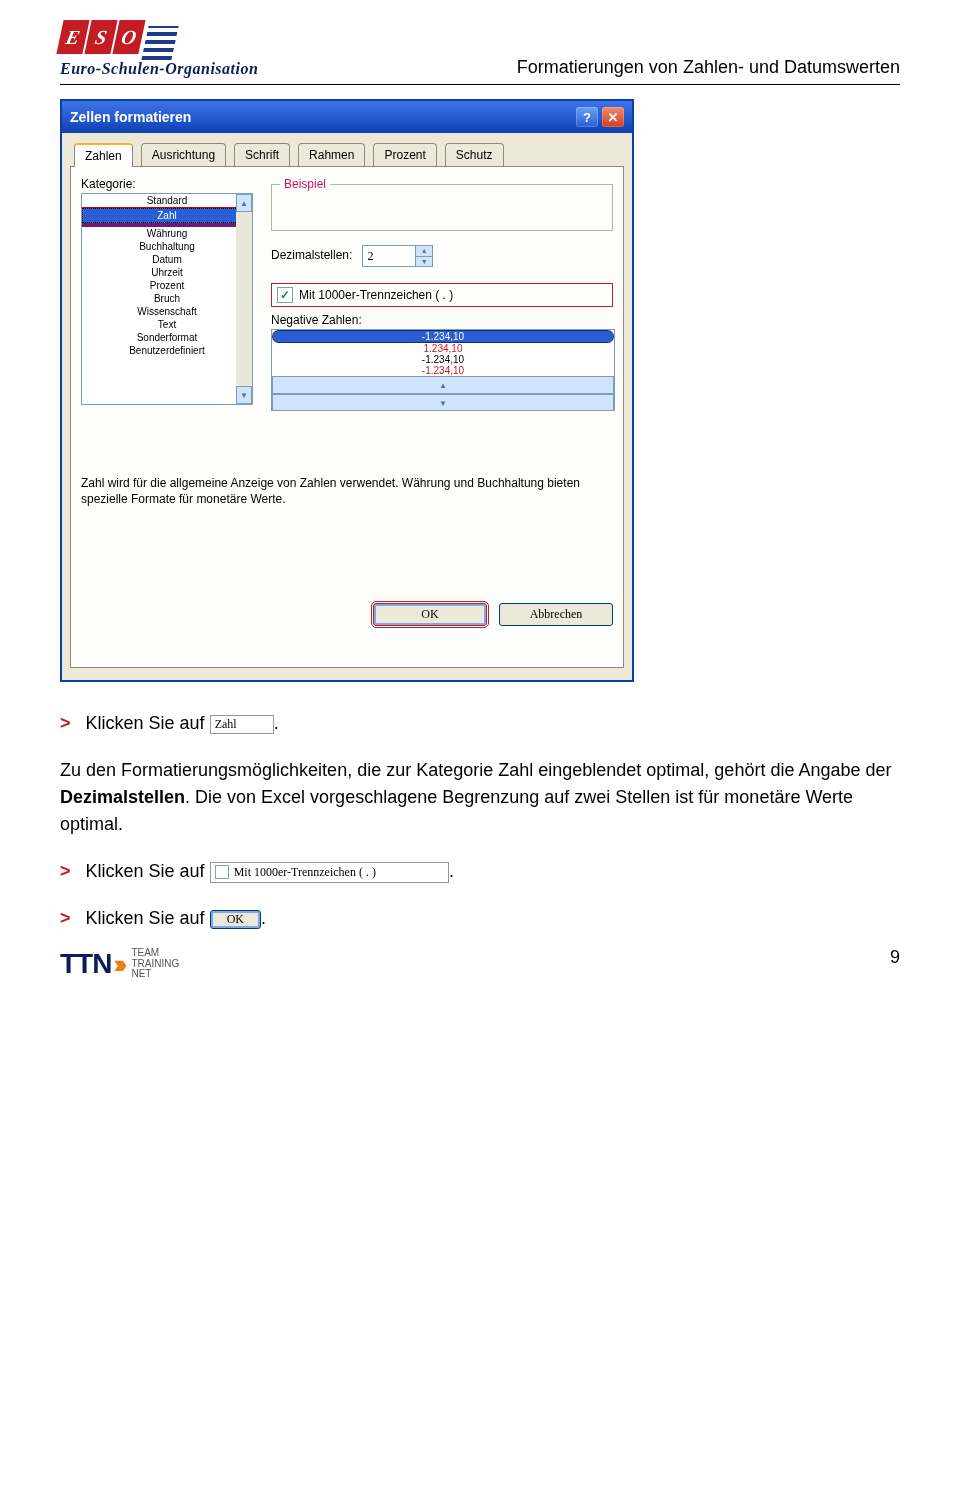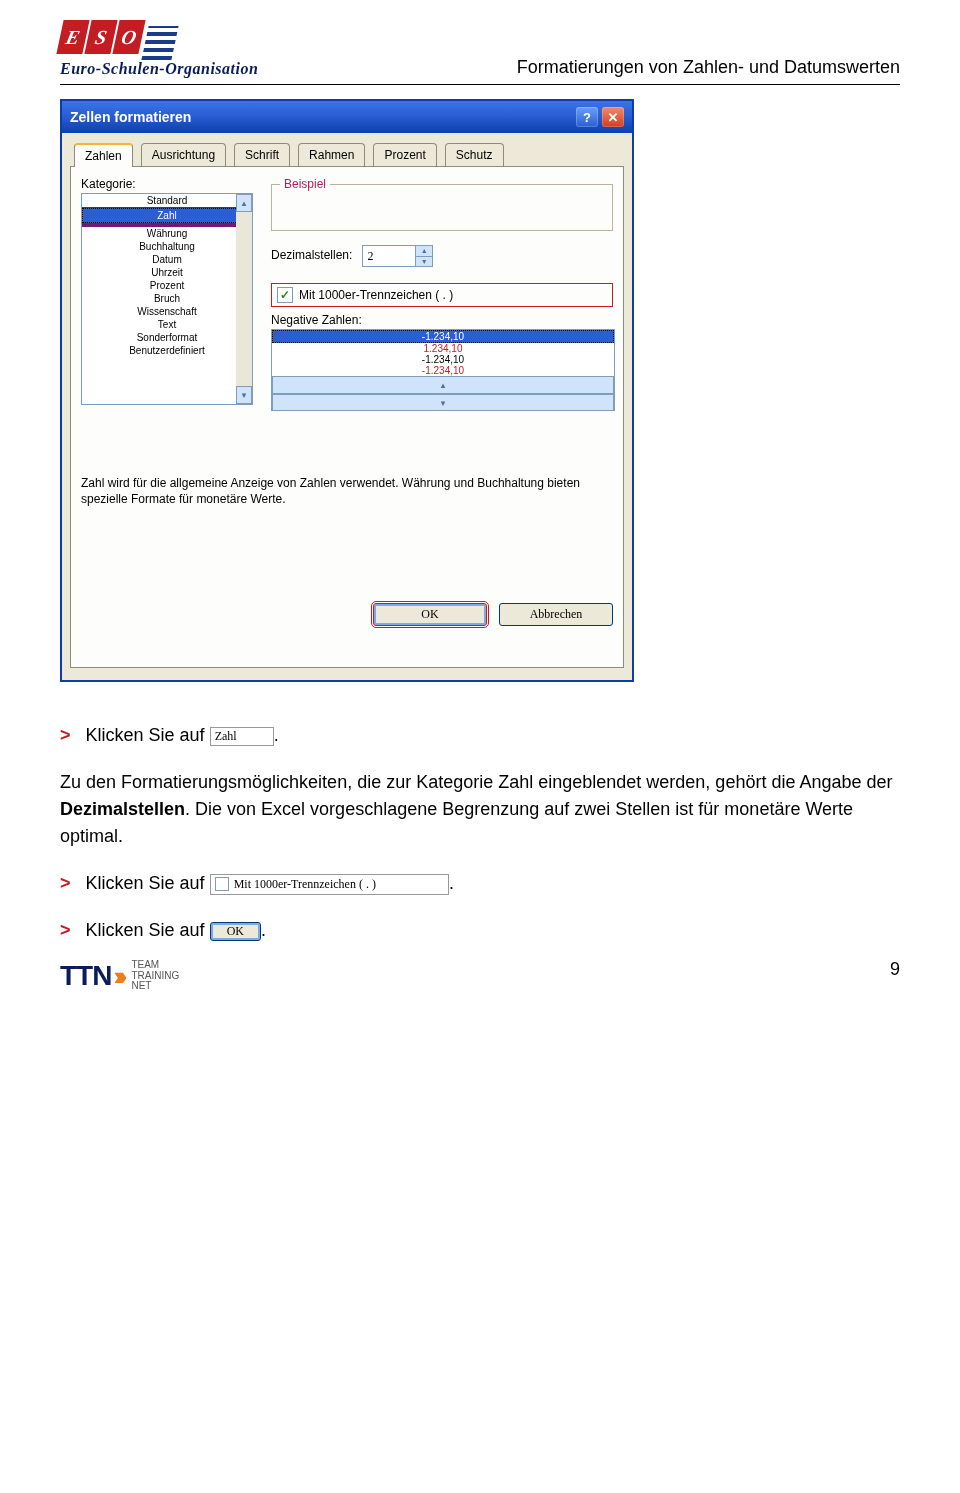--- a/index.html
+++ b/index.html
@@ -190,21 +190,21 @@
     color:#1a8f1a; font-size:12px; font-weight:bold;
   }
   .neg-list {
     width: 100%;
     height: 80px;
     background: #fff;
     border: 1px solid #7f9db9;
     position: relative;
     overflow:hidden;
   }
-  .neg-list .li { padding: 0 4px; }
+  .neg-list .li { padding: 0 4px; border-radius: 7px; }
   .neg-red { color:#c31c22; }
   .desc {
     margin-top: 64px;
     font-size: 12px;
     line-height: 1.35;
   }
   .btn-row {
     display:flex; gap:12px; justify-content:flex-end;
     margin-top: 96px;
   }
@@ -213,21 +213,21 @@
     padding: 3px 12px;
     background: #ece9d8;
     border: 1px solid #003c74;
     border-radius: 3px;
     font: 12px Tahoma;
     text-align:center;
   }
   .btn.ok { box-shadow: 0 0 0 2px #7fa9e6 inset; border:1px solid #c31c22; outline:1px solid #c31c22; outline-offset:1px;}
   
   .instr {
-    margin-top: 40px;
+    margin-top: 28px;
     font-size: 18px;
     line-height: 1.5;
   }
   .instr p { margin: 0 0 20px 0; }
   .bullet { color: #c31c22; font-weight: bold; margin-right: 10px; }
   .inline-img {
     display:inline-block;
     vertical-align: middle;
     font: 12px Tahoma;
     border:1px solid #999;
@@ -361,21 +361,21 @@
     </div>
   </div>
 
   <div class="instr">
     <p>
       <span class="bullet">&gt;</span>
       <span>Klicken Sie auf</span>
       <span class="inline-img inline-zahl">Zahl</span><span>.</span>
     </p>
     <p>
-      <span>Zu den Formatierungsmöglichkeiten, die zur Kategorie Zahl eingeblendet werden, gehört die Angabe der </span><b>Dezimalstellen</b><span>. Die von Excel vorgeschlagene Begrenzung auf zwei Stellen ist für monetäre Werte optimal.</span>
+      <span>Zu den Formatierungsmöglichkeiten, die zur Kategorie Zahl eingeblendet optimal, gehört die Angabe der </span><b>Dezimalstellen</b><span>. Die von Excel vorgeschlagene Begrenzung auf zwei Stellen ist für monetäre Werte optimal.</span>
     </p>
     <p>
       <span class="bullet">&gt;</span>
       <span>Klicken Sie auf</span>
       <span class="inline-img inline-chk">
         <span class="checkbox" style="width:12px;height:12px;font-size:10px;"></span>
         <span>Mit 1000er-Trennzeichen ( . )</span>
       </span><span>.</span>
     </p>
     <p>

